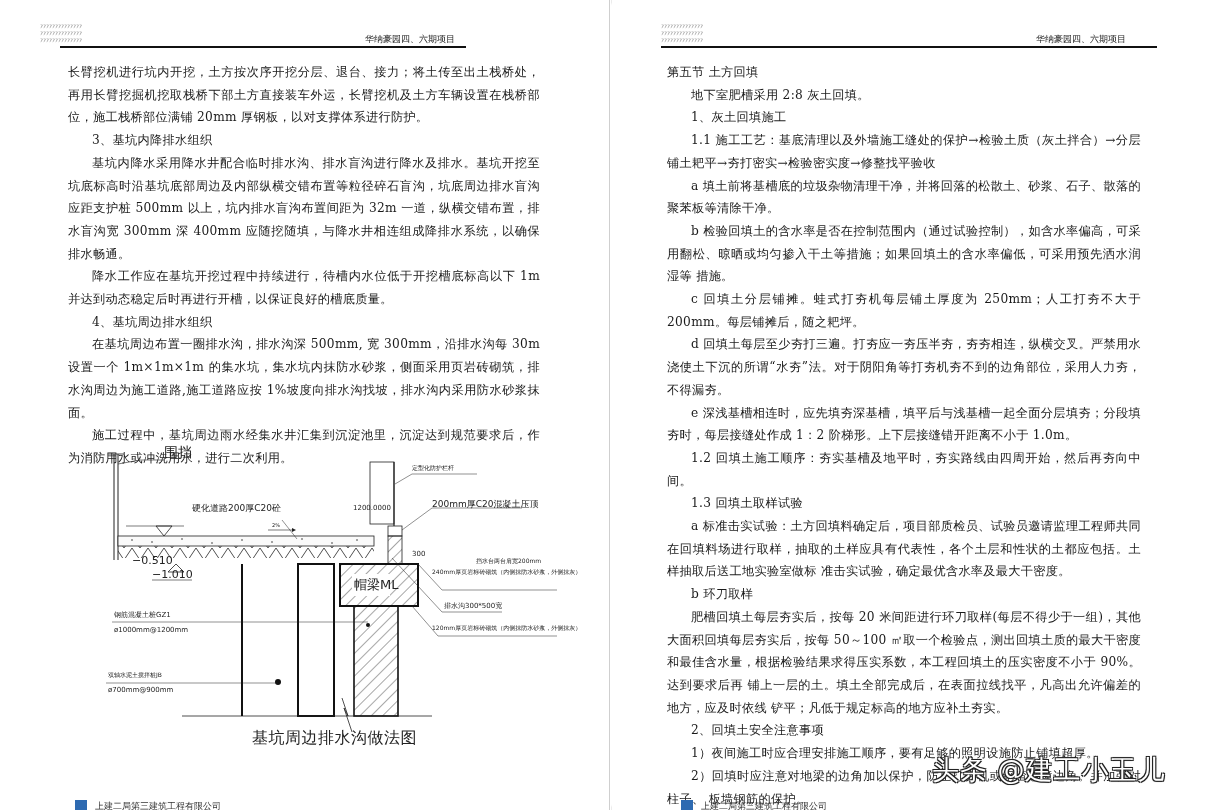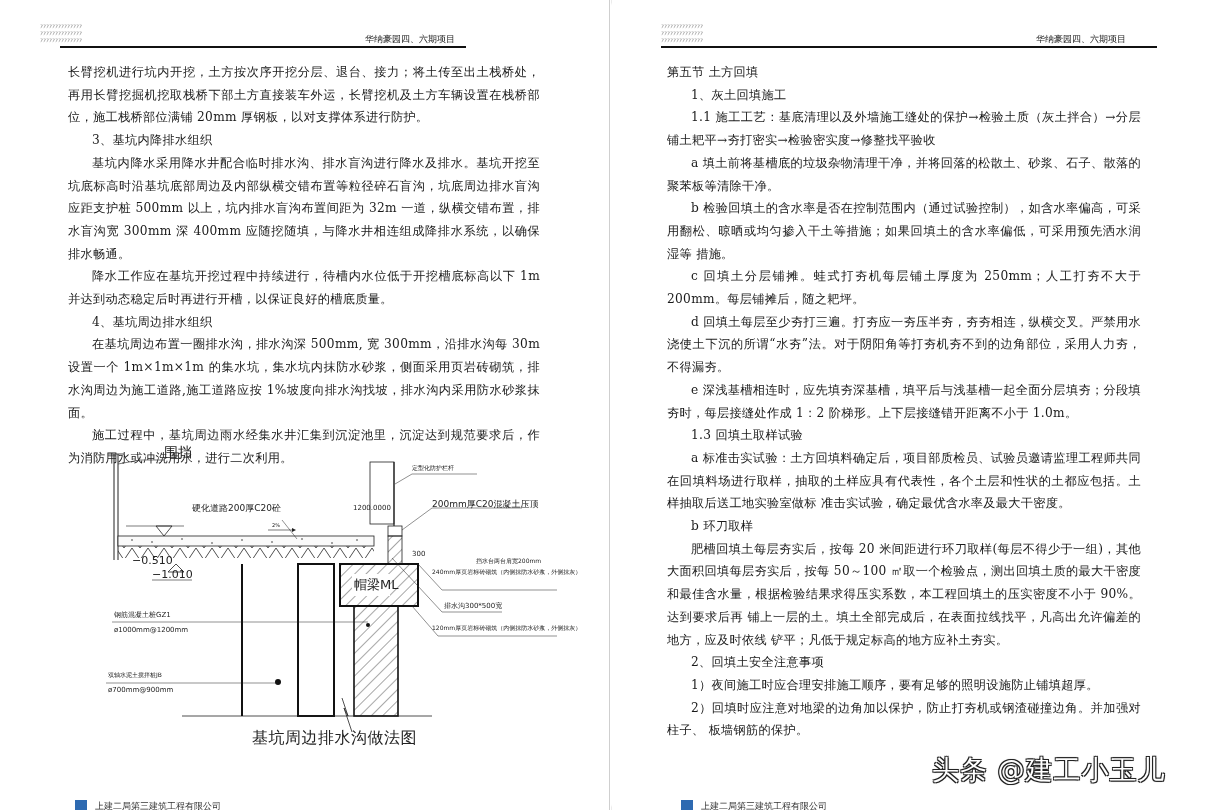--- a/index.html
+++ b/index.html
@@ -166,27 +166,29 @@
   <div class="gutter"></div>
   <div class="gutter2"></div>
 
   <div class="page right">
     <div class="logo"><span>ｧｧｧｧｧｧｧｧｧｧｧｧｧｧ</span><br><span>ｧｧｧｧｧｧｧｧｧｧｧｧｧｧ</span><br><span>ｧｧｧｧｧｧｧｧｧｧｧｧｧｧ</span></div>
     <div class="header-title">华纳豪园四、六期项目</div>
     <div class="header-rule"></div>
 
     <div class="body">
       <p class="p sec">第五节  土方回填</p>
+      <p class="p indent">地下室肥槽采用 2:8 灰土回填。</p>
       <p class="p h">1、灰土回填施工</p>
       <p class="p indent">1.1 施工工艺：基底清理以及外墙施工缝处的保护→检验土质（灰土拌合）→分层铺土耙平→夯打密实→检验密实度→修整找平验收</p>
       <p class="p indent">a 填土前将基槽底的垃圾杂物清理干净，并将回落的松散土、砂浆、石子、散落的聚苯板等清除干净。</p>
       <p class="p indent">b 检验回填土的含水率是否在控制范围内（通过试验控制），如含水率偏高，可采用翻松、晾晒或均匀掺入干土等措施；如果回填土的含水率偏低，可采用预先洒水润湿等 措施。</p>
       <p class="p indent">c 回填土分层铺摊。蛙式打夯机每层铺土厚度为 250mm；人工打夯不大于 200mm。每层铺摊后，随之耙坪。</p>
       <p class="p indent">d 回填土每层至少夯打三遍。打夯应一夯压半夯，夯夯相连，纵横交叉。严禁用水浇使土下沉的所谓“水夯”法。对于阴阳角等打夯机夯不到的边角部位，采用人力夯，不得漏夯。</p>
       <p class="p indent">e 深浅基槽相连时，应先填夯深基槽，填平后与浅基槽一起全面分层填夯；分段填夯时，每层接缝处作成 1：2 阶梯形。上下层接缝错开距离不小于 1.0m。</p>
+      <p class="p indent">1.2 回填土施工顺序：夯实基槽及地平时，夯实路线由四周开始，然后再夯向中间。</p>
       <p class="p indent">1.3 回填土取样试验</p>
       <p class="p indent">a 标准击实试验：土方回填料确定后，项目部质检员、试验员邀请监理工程师共同在回填料场进行取样，抽取的土样应具有代表性，各个土层和性状的土都应包括。土样抽取后送工地实验室做标 准击实试验，确定最优含水率及最大干密度。</p>
       <p class="p indent">b 环刀取样</p>
       <p class="p indent">肥槽回填土每层夯实后，按每 20 米间距进行环刀取样(每层不得少于一组)，其他大面积回填每层夯实后，按每 50～100 ㎡取一个检验点，测出回填土质的最大干密度和最佳含水量，根据检验结果求得压实系数，本工程回填土的压实密度不小于 90%。达到要求后再 铺上一层的土。填土全部完成后，在表面拉线找平，凡高出允许偏差的地方，应及时依线 铲平；凡低于规定标高的地方应补土夯实。</p>
       <p class="p h">2、回填土安全注意事项</p>
       <p class="p indent">1）夜间施工时应合理安排施工顺序，要有足够的照明设施防止铺填超厚。</p>
       <p class="p indent">2）回填时应注意对地梁的边角加以保护，防止打夯机或钢渣碰撞边角。并加强对柱子、 板墙钢筋的保护。</p>
 
     </div>
 

